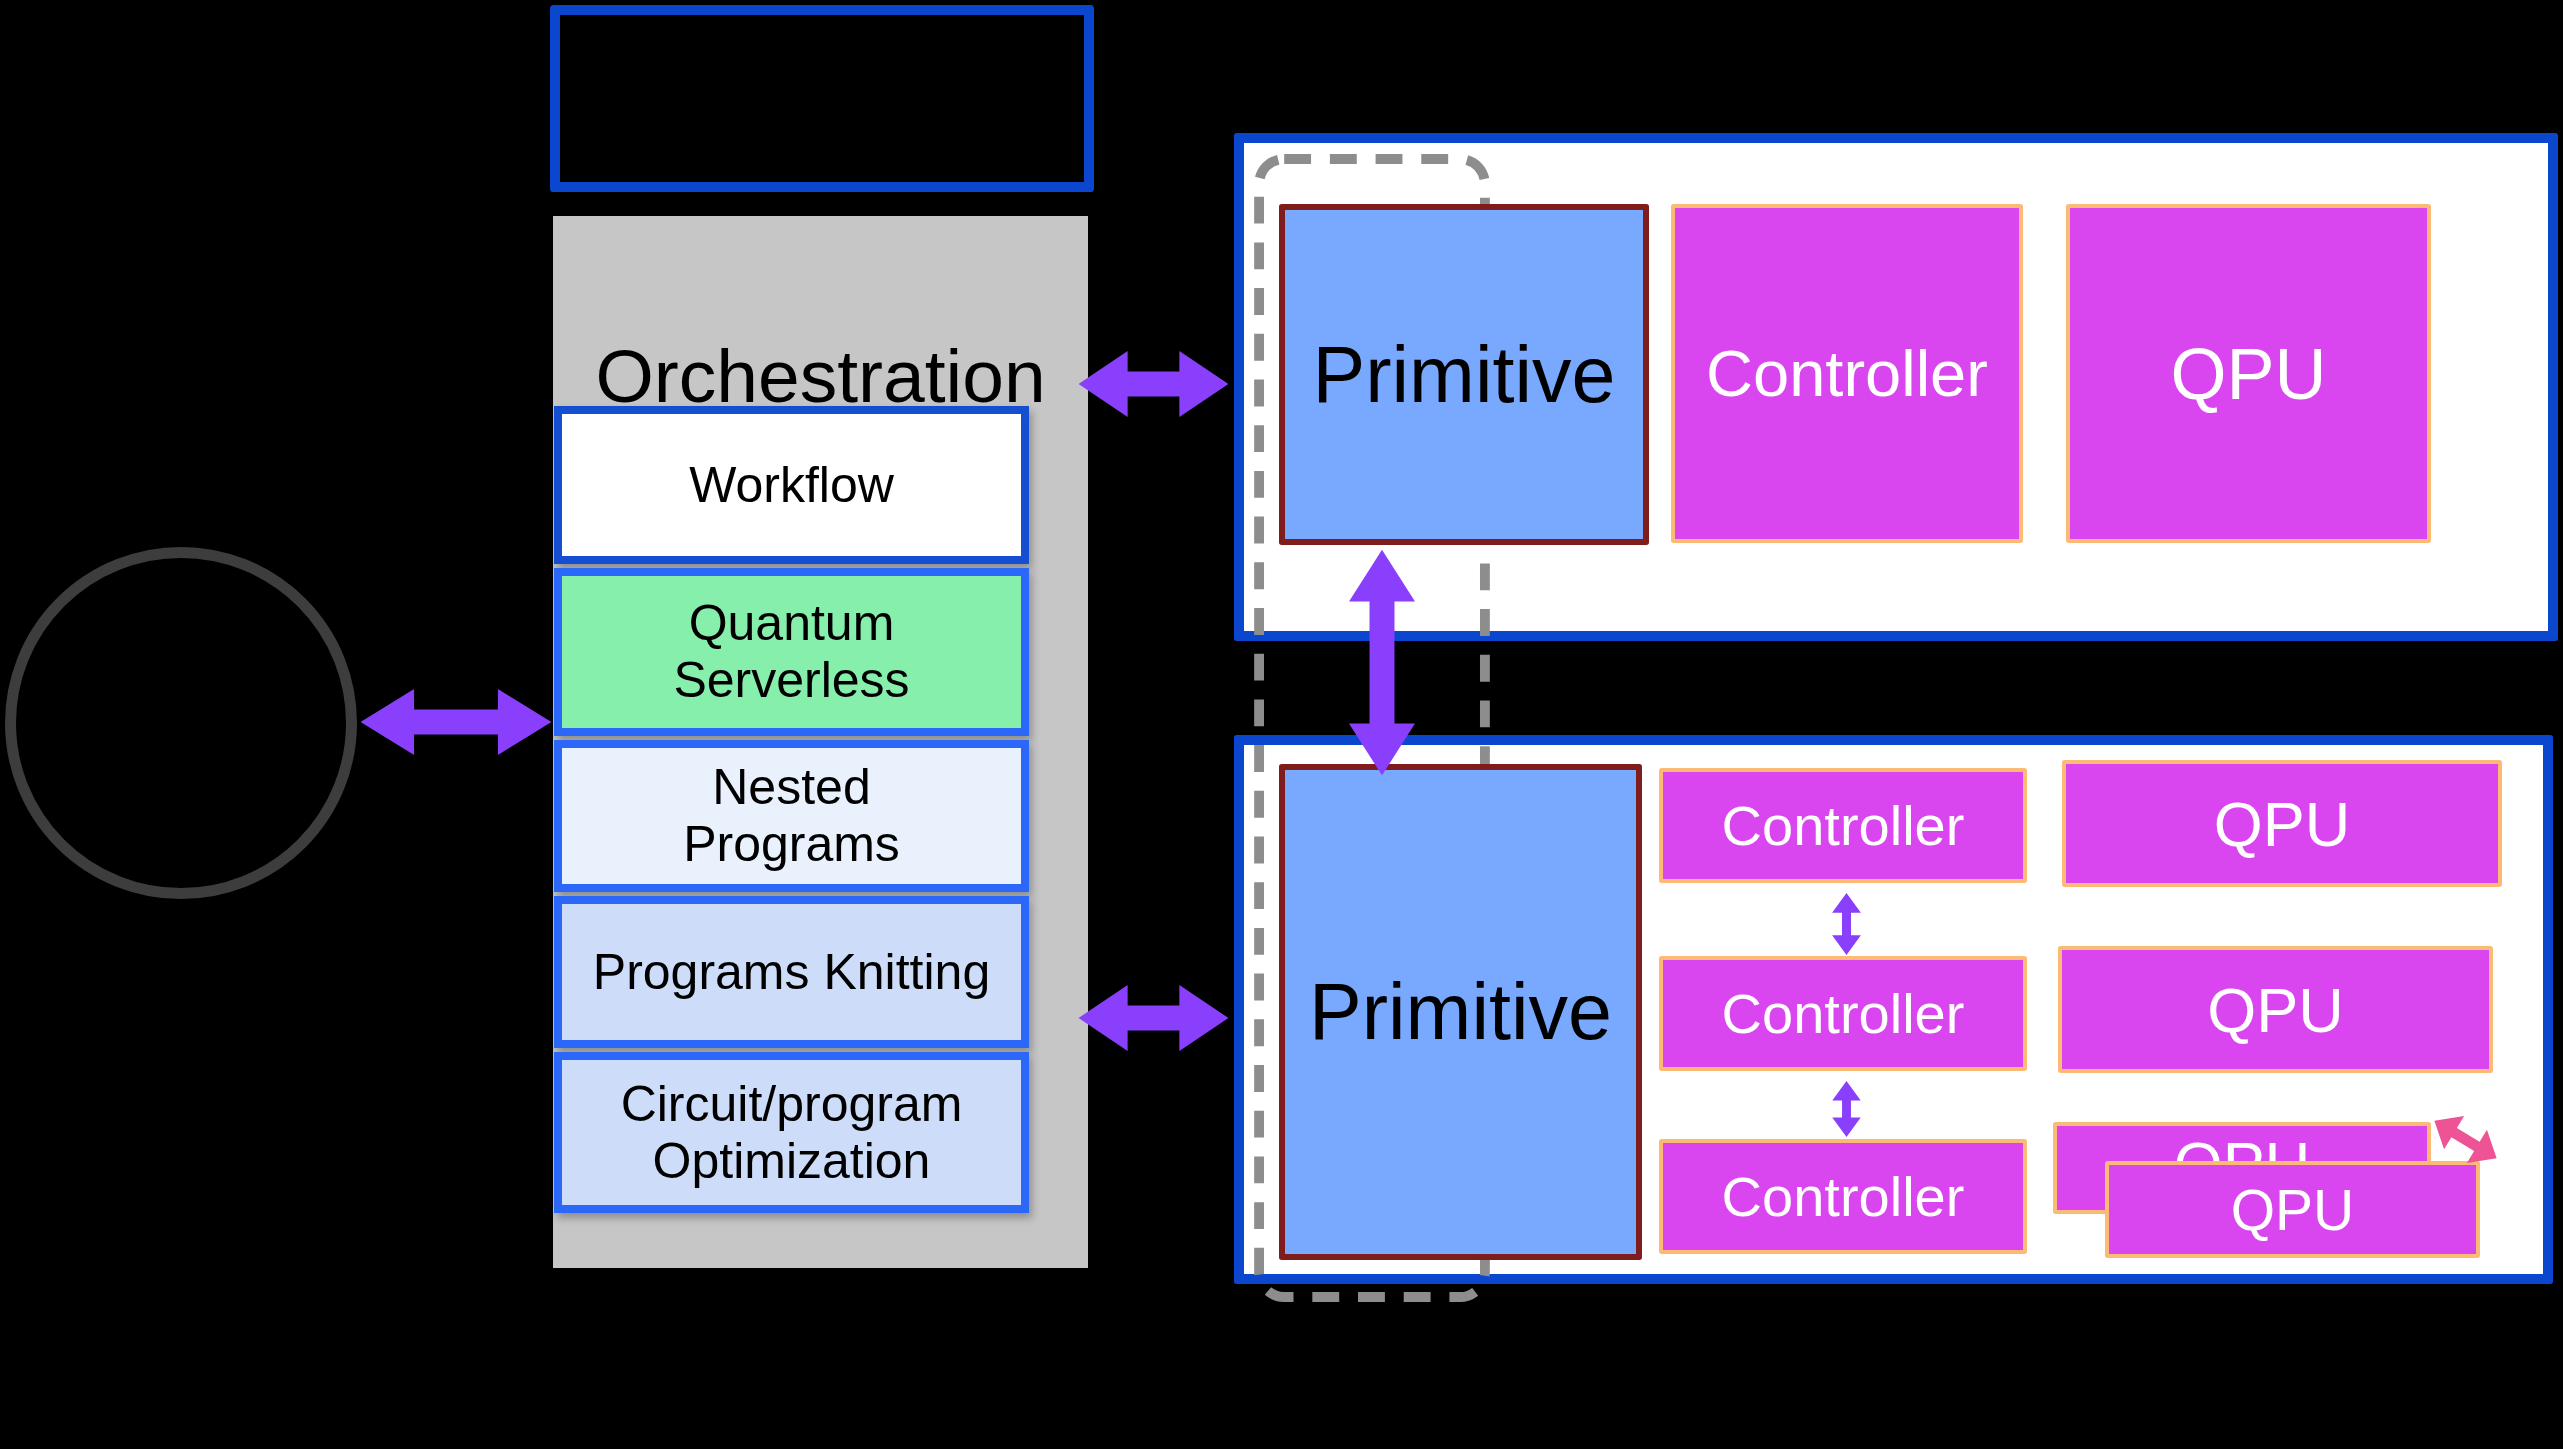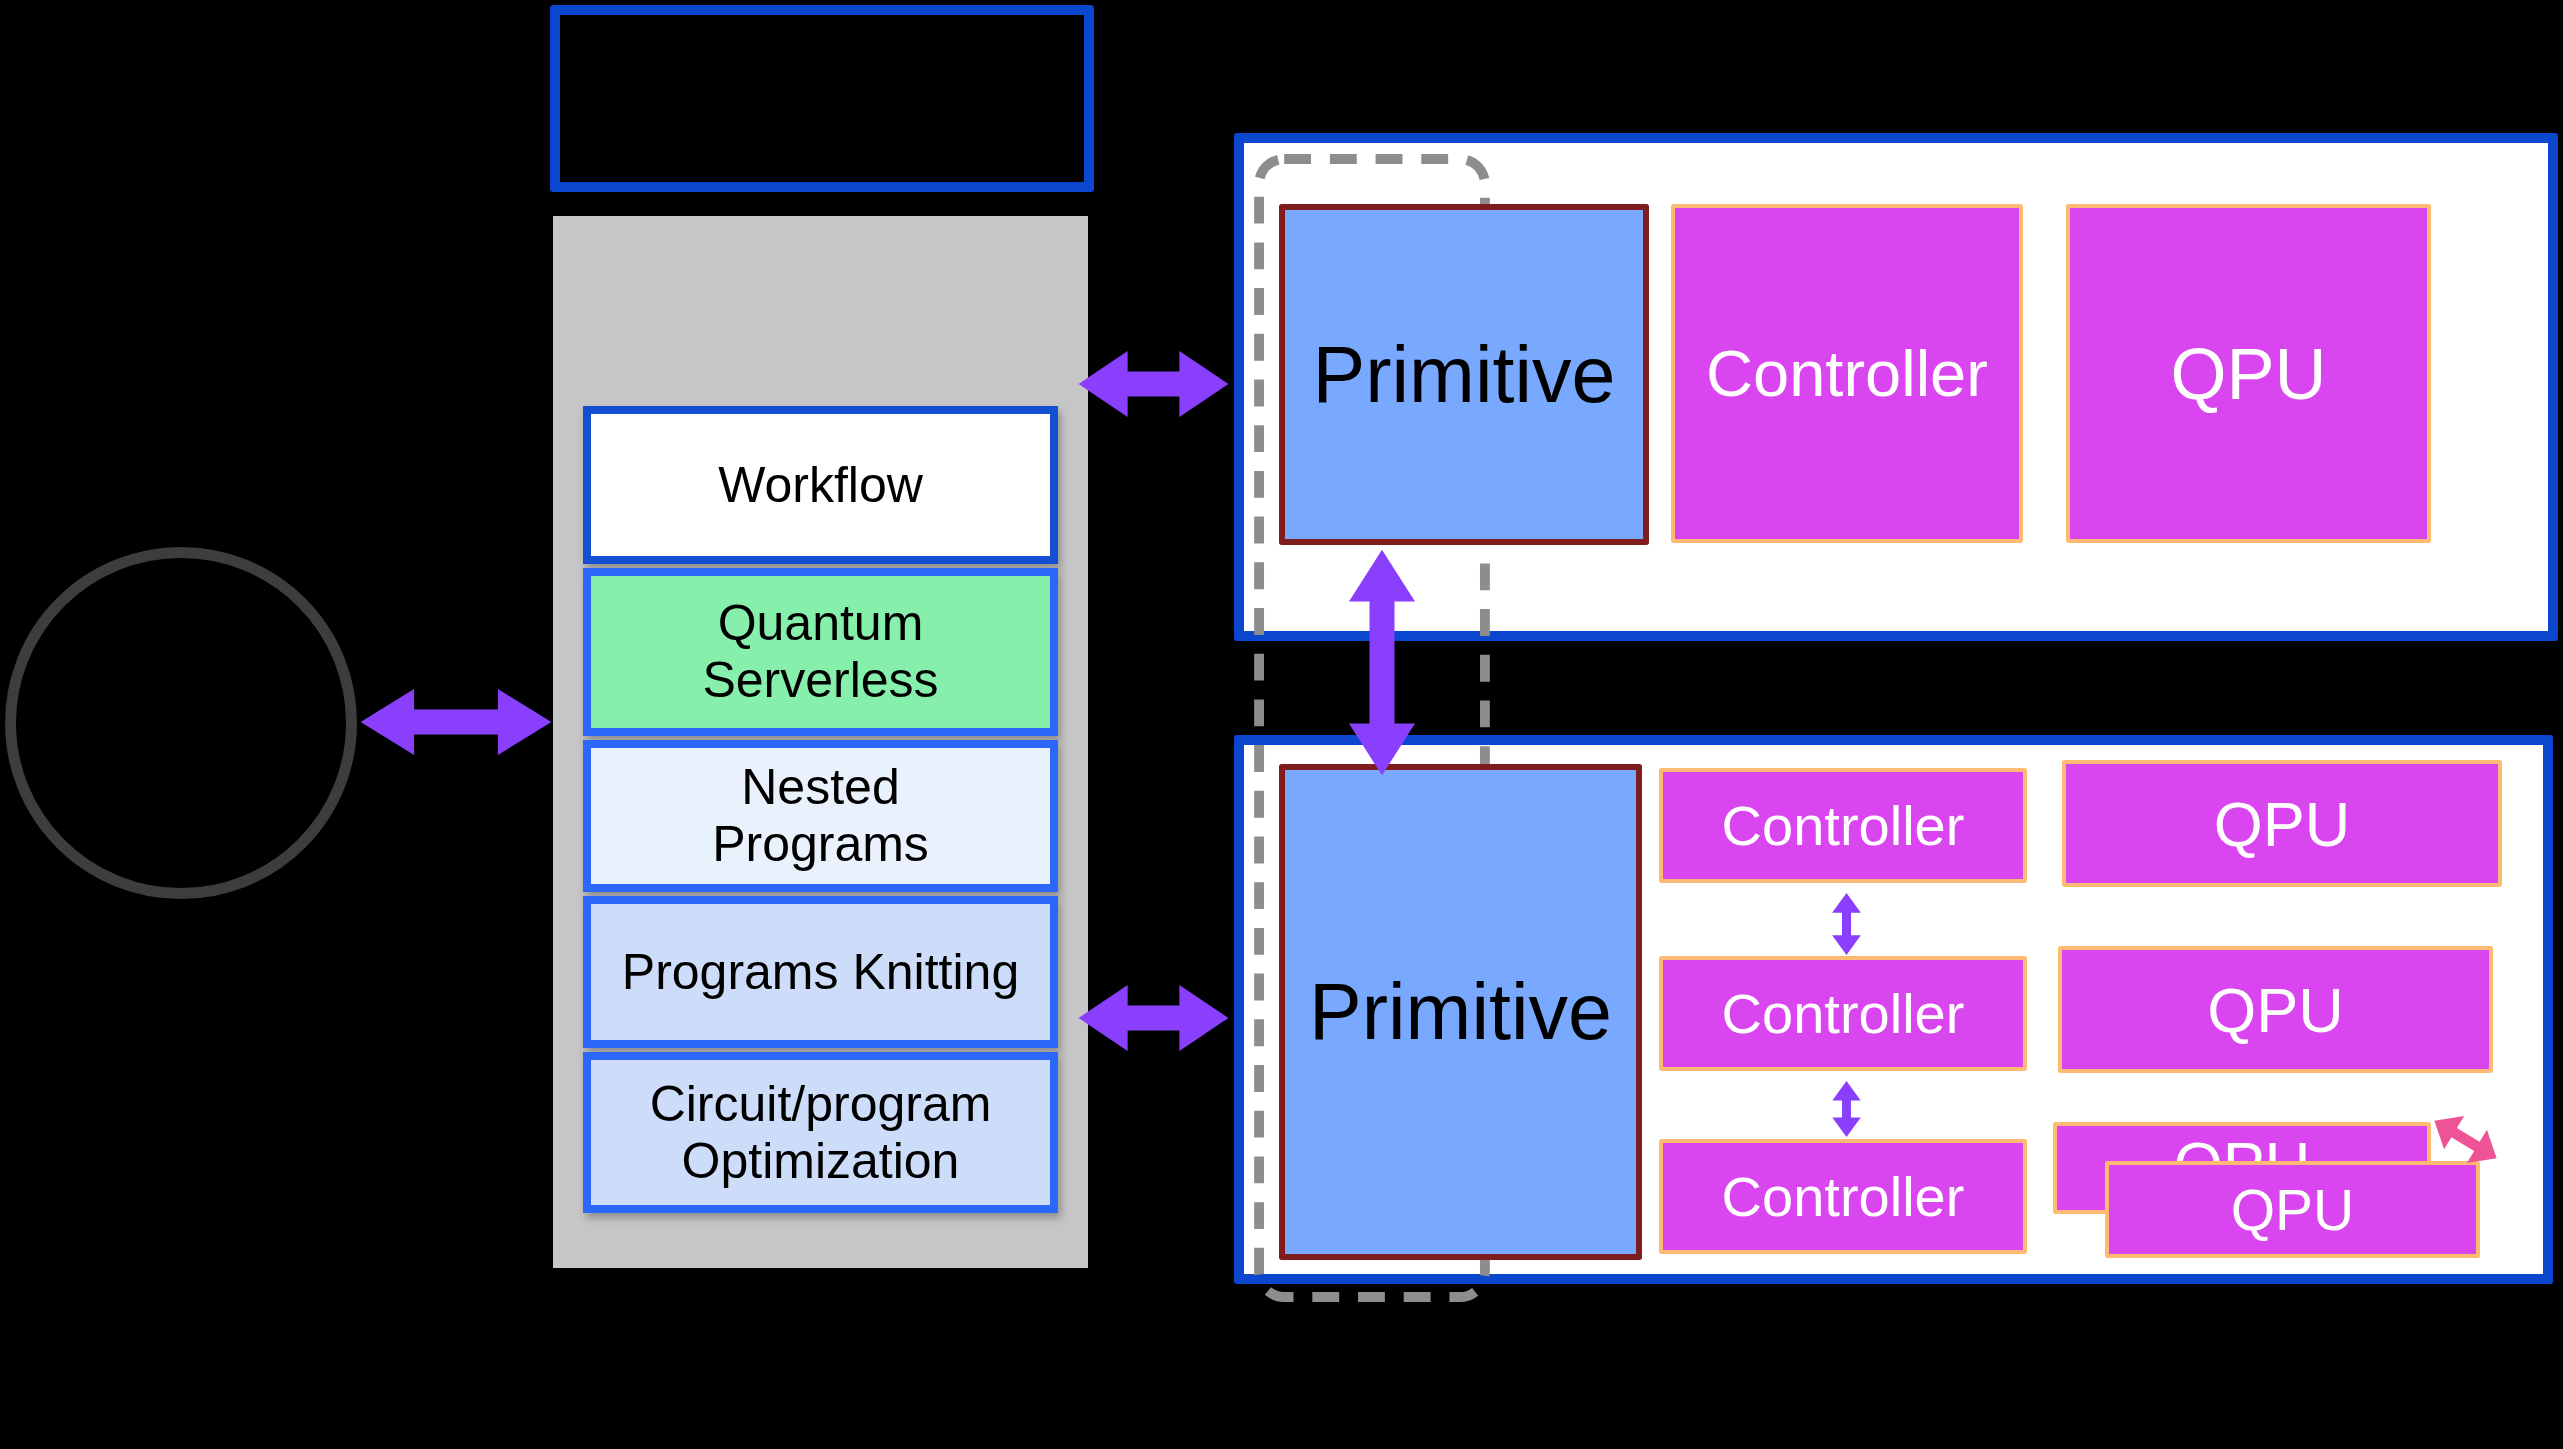--- a/index.html
+++ b/index.html
@@ -7,21 +7,21 @@
     position:relative;width:2563px;height:1449px;background:#000;overflow:hidden;
     font-family:"Liberation Sans","DejaVu Sans",sans-serif;
   }
   .abs{position:absolute;}
   
   .legend-box{left:550px;top:4.5px;width:524px;height:167px;border:10px solid #0b46cf;background:#000;border-radius:3.6px;z-index:1;}
   
   .orch-panel{left:553px;top:216px;width:535px;height:1052px;background:#c6c6c6;z-index:1;}
   .orch-title{left:553px;top:333px;width:535px;text-align:center;font-size:75px;color:#000;z-index:2;}
   .orch-item{
-    left:583px;width:459px;display:flex;align-items:center;justify-content:center;
+    left:554px;width:459px;display:flex;align-items:center;justify-content:center;
     text-align:center;font-size:50px;line-height:1.14;color:#000;white-space:pre-line;
     border:8px solid #2b68fa;z-index:2;box-shadow:2.7px 5.4px 8px rgba(0,0,0,0.28);
   }
   .item-workflow{top:406px;height:142px;background:#fff;border-color:#134fd0;}
   .item-serverless{top:568px;height:152px;background:#86efac;}
   .item-nested{top:740px;height:136px;background:#e9f1fd;}
   .item-knitting{top:896px;height:136px;background:#cdddf9;}
   .item-optimization{top:1052px;height:145px;background:#cdddf9;}
   
   .user-circle{left:5.4px;top:547px;width:330px;height:330px;border:11.7px solid #3d3d3d;border-radius:50%;background:transparent;z-index:1;}
@@ -56,20 +56,21 @@
 </head>
 <body>
 
 <div class="stage">
 
   <div class="abs legend-box"></div>
 
   <div class="abs user-circle"></div>
 
   <div class="abs orch-panel"></div>
+  <div class="abs orch-title">Orchestration</div>
   <div class="abs orch-item item-workflow">
     <span>Workflow</span>
   </div>
   <div class="abs orch-item item-serverless">
     <span>Quantum
 Serverless</span>
   </div>
   <div class="abs orch-item item-nested">
     <span>Nested
 Programs</span>

